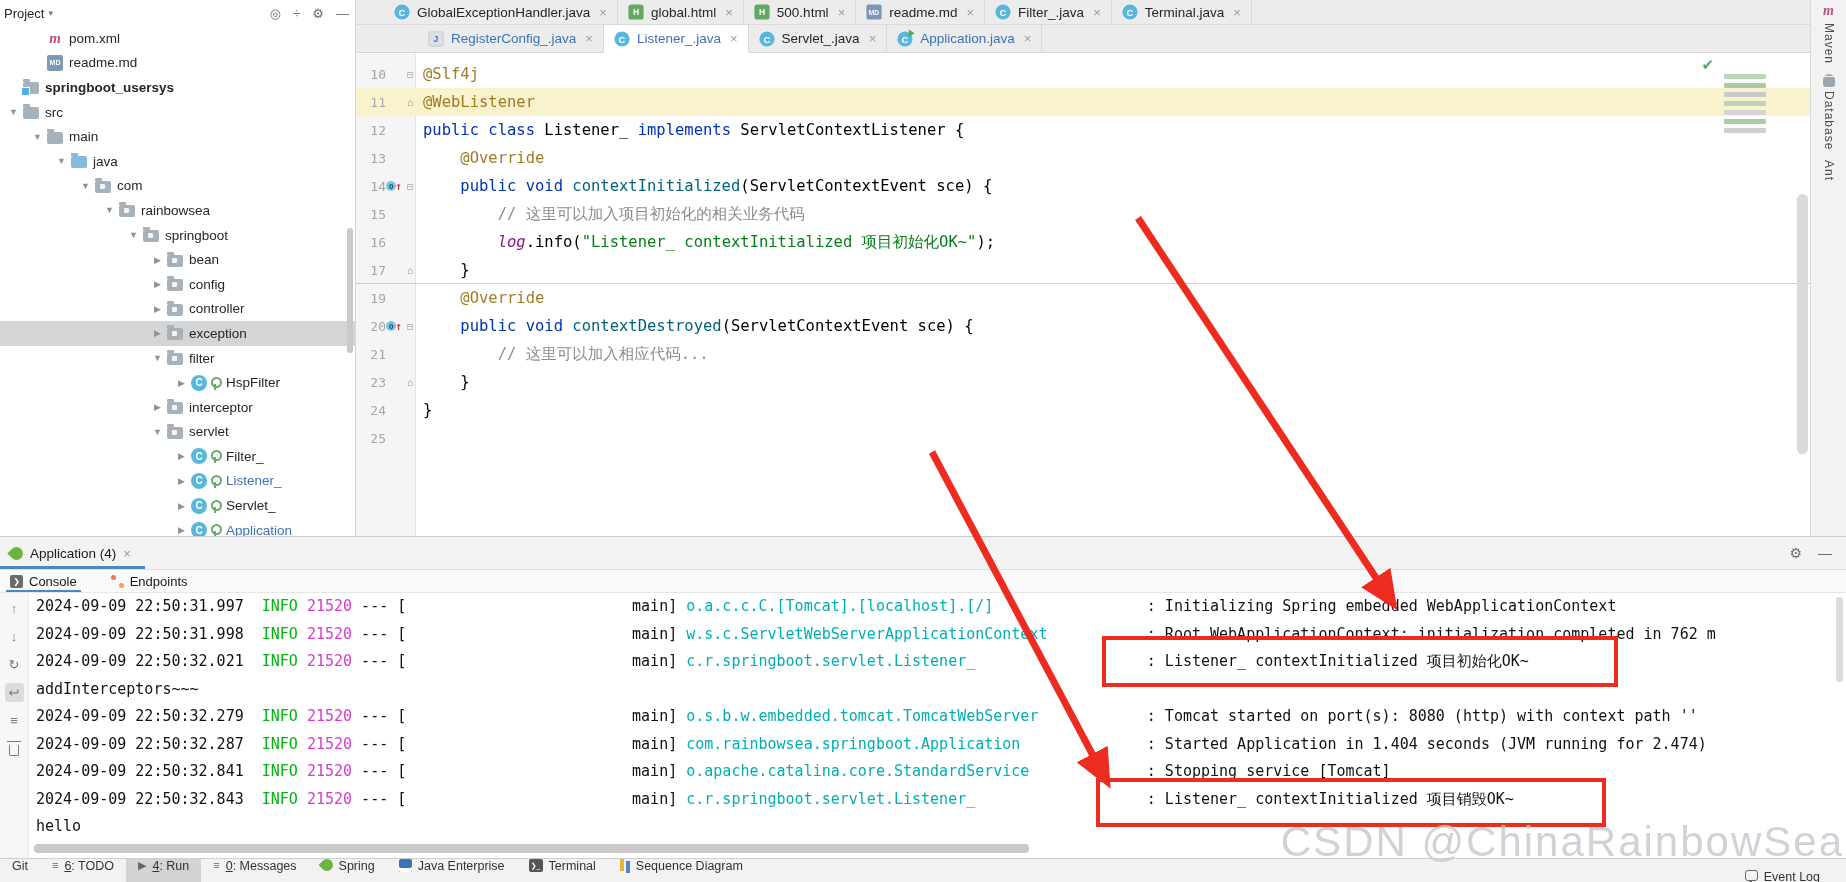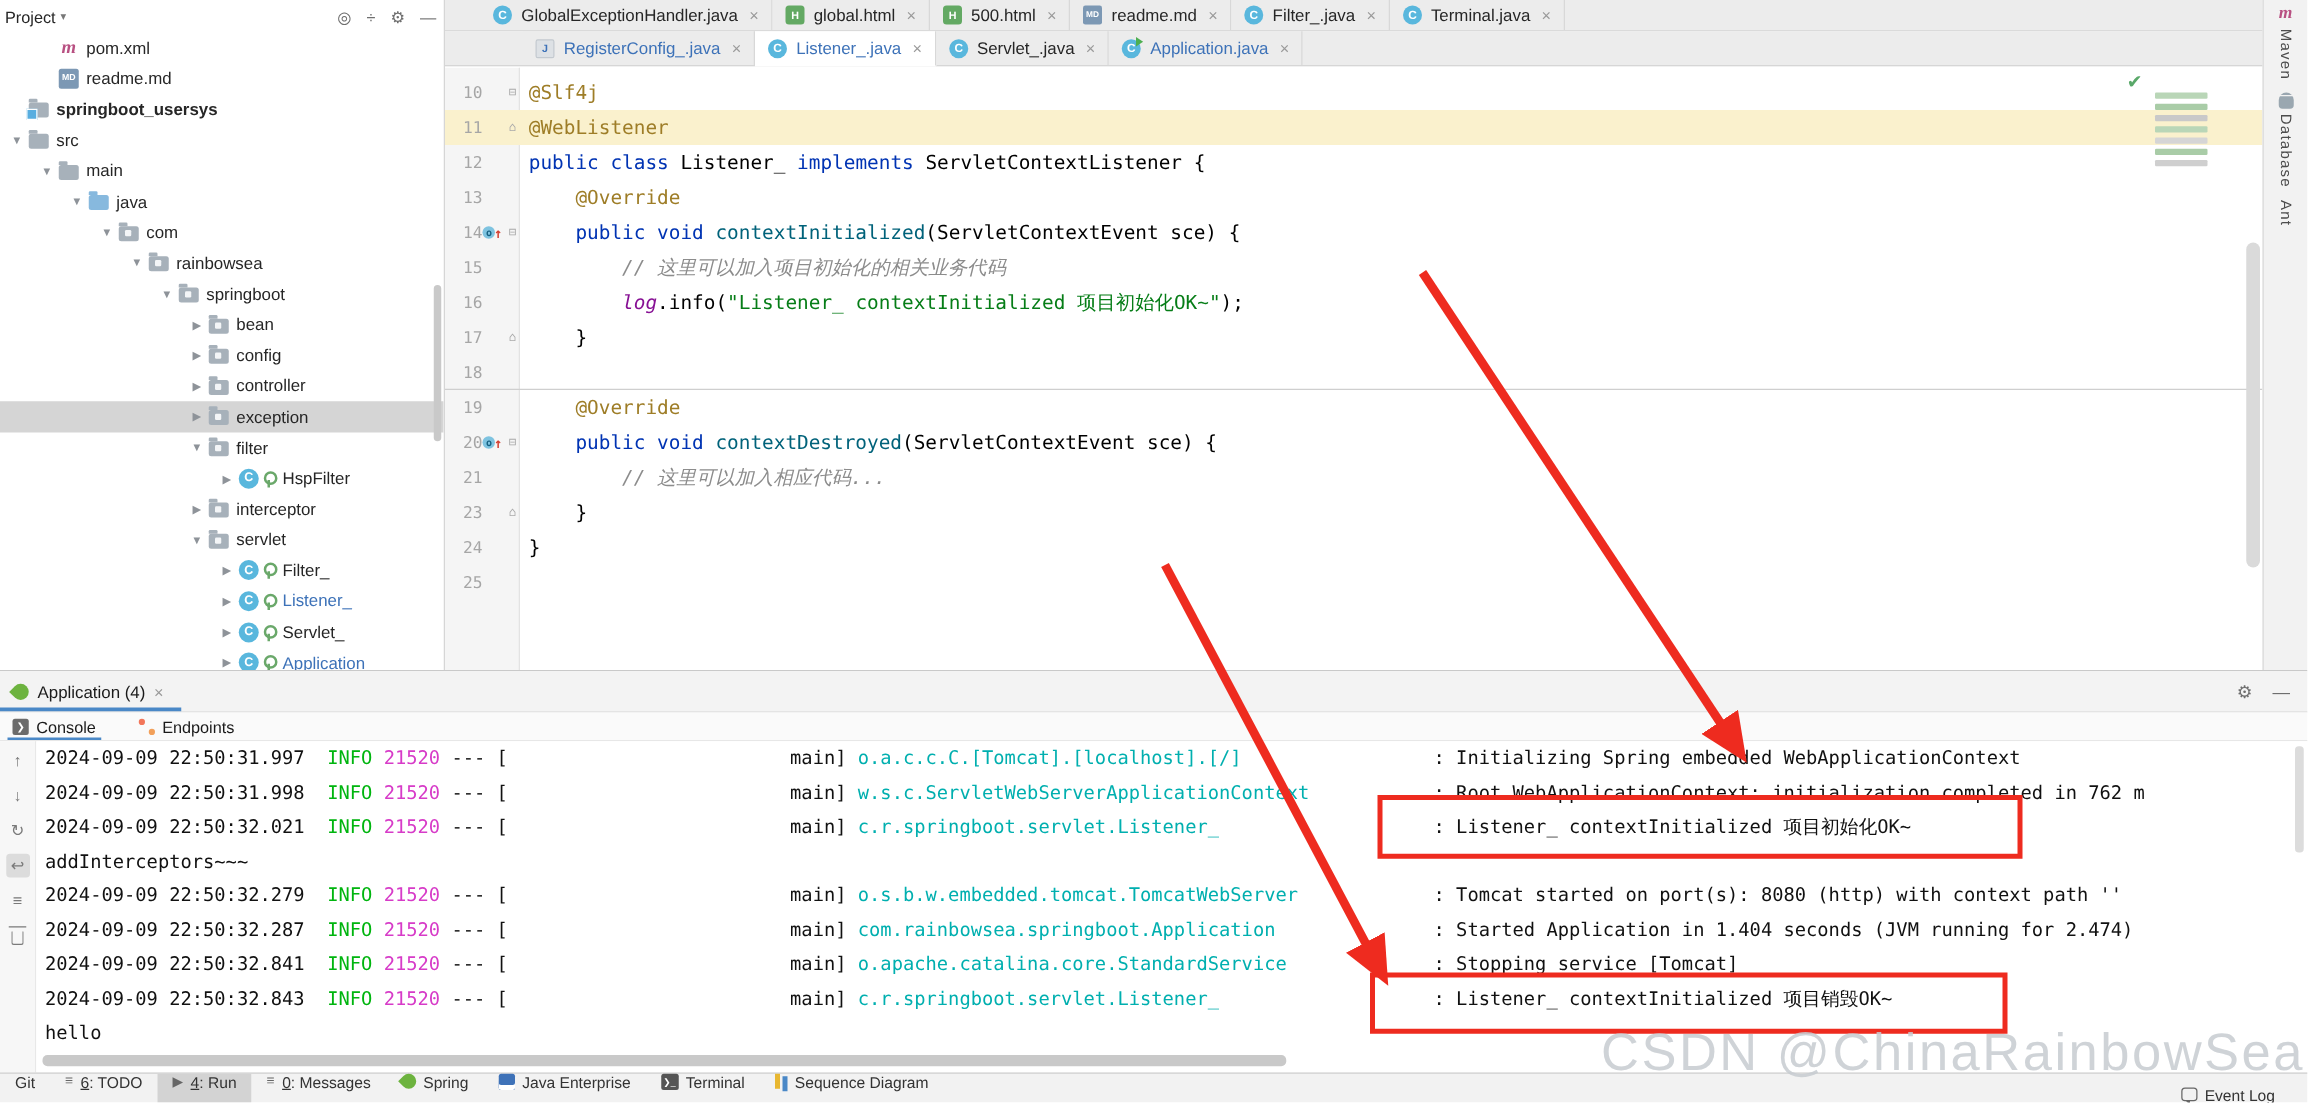--- a/index.html
+++ b/index.html
@@ -59,21 +59,21 @@
   .code-line { height:28px; display:flex; align-items:center; font-family:"DejaVu Sans Mono", monospace; font-size:15.5px; white-space:pre; position:relative; }
   .code-line.hl { background:#faf1cd; }
   .code-line.sep::before { content:""; position:absolute; left:0; right:0; top:-1px; border-top:1px solid #cfcfcf; }
   .g-num { width:30px; flex:0 0 30px; text-align:right; color:#a6a6a6; font-size:13px; }
   .g-ovr { width:16px; flex:0 0 16px; display:flex; align-items:center; justify-content:center; }
   .ovr-o { width:10px; height:10px; border-radius:50%; background:#7ec3e0; color:#145e7e; font:700 8px "DejaVu Sans Mono",monospace; display:inline-flex; align-items:center; justify-content:center; }
   .ovr-a { color:#d23f31; font-size:11px; margin-left:-1px; font-weight:bold; }
   .g-fold { width:16px; flex:0 0 16px; text-align:center; color:#aaa; font-size:10px; }
   .code-text { padding-left:5px; }
   .cs-k { color:#0033b3; } .cs-ann { color:#9e7d27; } .cs-p { color:#000; }
-  .cs-m { color:#00627a; } .cs-cm { color:#8c8c8c; font-style:italic; }
+  .cs-m { color:#00627a; } .cs-cm { color:#8c8c8c; }
   .cs-s { color:#067d17; } .cs-f { color:#871094; font-style:italic; }
   #editor-check { position:absolute; top:2px; right:96px; color:#59a869; font-size:15px; }
   #minimap { position:absolute; top:20px; right:44px; width:42px; display:flex; flex-direction:column; gap:4px; }
   #minimap div { height:5px; border-radius:1px; }
   #editor-scrollbar { position:absolute; right:2px; top:140px; width:11px; height:260px; background:#dadada; border-radius:6px; }
 
   
   #right-stripe { position:absolute; left:1810px; top:0; width:36px; height:536px; background:#f2f2f2; border-left:1px solid #d9d9d9; display:flex; flex-direction:column; align-items:center; padding-top:3px; gap:10px; }
   .stripe-item { display:flex; flex-direction:column; align-items:center; gap:4px; color:#4c4c4c; }
   .stripe-label { writing-mode:vertical-rl; font-size:12px; letter-spacing:1px; }
@@ -318,21 +318,20 @@
       <div id="gutter-bg"></div>
       <div id="code-lines">
           <div class="code-line"><span class="g-num">10</span><span class="g-ovr"></span><span class="g-fold">⊟</span><span class="code-text"><span class="cs-ann">@Slf4j</span></span></div>
           <div class="code-line hl"><span class="g-num">11</span><span class="g-ovr"></span><span class="g-fold">⌂</span><span class="code-text"><span class="cs-ann">@WebListener</span></span></div>
           <div class="code-line"><span class="g-num">12</span><span class="g-ovr"></span><span class="g-fold"></span><span class="code-text"><span class="cs-k">public class </span><span class="cs-p">Listener_ </span><span class="cs-k">implements </span><span class="cs-p">ServletContextListener {</span></span></div>
           <div class="code-line"><span class="g-num">13</span><span class="g-ovr"></span><span class="g-fold"></span><span class="code-text"><span class="cs-ann">    @Override</span></span></div>
           <div class="code-line"><span class="g-num">14</span><span class="g-ovr"><span class="ovr-o">o</span><span class="ovr-a">↑</span></span><span class="g-fold">⊟</span><span class="code-text"><span class="cs-k">    public void </span><span class="cs-m">contextInitialized</span><span class="cs-p">(ServletContextEvent sce) {</span></span></div>
           <div class="code-line"><span class="g-num">15</span><span class="g-ovr"></span><span class="g-fold"></span><span class="code-text"><span class="cs-cm">        // 这里可以加入项目初始化的相关业务代码</span></span></div>
           <div class="code-line"><span class="g-num">16</span><span class="g-ovr"></span><span class="g-fold"></span><span class="code-text"><span class="cs-p">        </span><span class="cs-f">log</span><span class="cs-p">.info(</span><span class="cs-s">"Listener_ contextInitialized 项目初始化OK~"</span><span class="cs-p">);</span></span></div>
           <div class="code-line"><span class="g-num">17</span><span class="g-ovr"></span><span class="g-fold">⌂</span><span class="code-text"><span class="cs-p">    }</span></span></div>
-          <div class="code-line"><span class="g-num">18</span><span class="g-ovr"></span><span class="g-fold"></span><span class="code-text"></span></div>
           <div class="code-line sep"><span class="g-num">19</span><span class="g-ovr"></span><span class="g-fold"></span><span class="code-text"><span class="cs-ann">    @Override</span></span></div>
           <div class="code-line"><span class="g-num">20</span><span class="g-ovr"><span class="ovr-o">o</span><span class="ovr-a">↑</span></span><span class="g-fold">⊟</span><span class="code-text"><span class="cs-k">    public void </span><span class="cs-m">contextDestroyed</span><span class="cs-p">(ServletContextEvent sce) {</span></span></div>
           <div class="code-line"><span class="g-num">21</span><span class="g-ovr"></span><span class="g-fold"></span><span class="code-text"><span class="cs-cm">        // 这里可以加入相应代码...</span></span></div>
           <div class="code-line"><span class="g-num">23</span><span class="g-ovr"></span><span class="g-fold">⌂</span><span class="code-text"><span class="cs-p">    }</span></span></div>
           <div class="code-line"><span class="g-num">24</span><span class="g-ovr"></span><span class="g-fold"></span><span class="code-text"><span class="cs-p">}</span></span></div>
           <div class="code-line"><span class="g-num">25</span><span class="g-ovr"></span><span class="g-fold"></span><span class="code-text"></span></div>
         </div>
       <div id="editor-check">✔</div>
       <div id="minimap">
           <div style="background: rgb(185, 214, 183);"></div>

